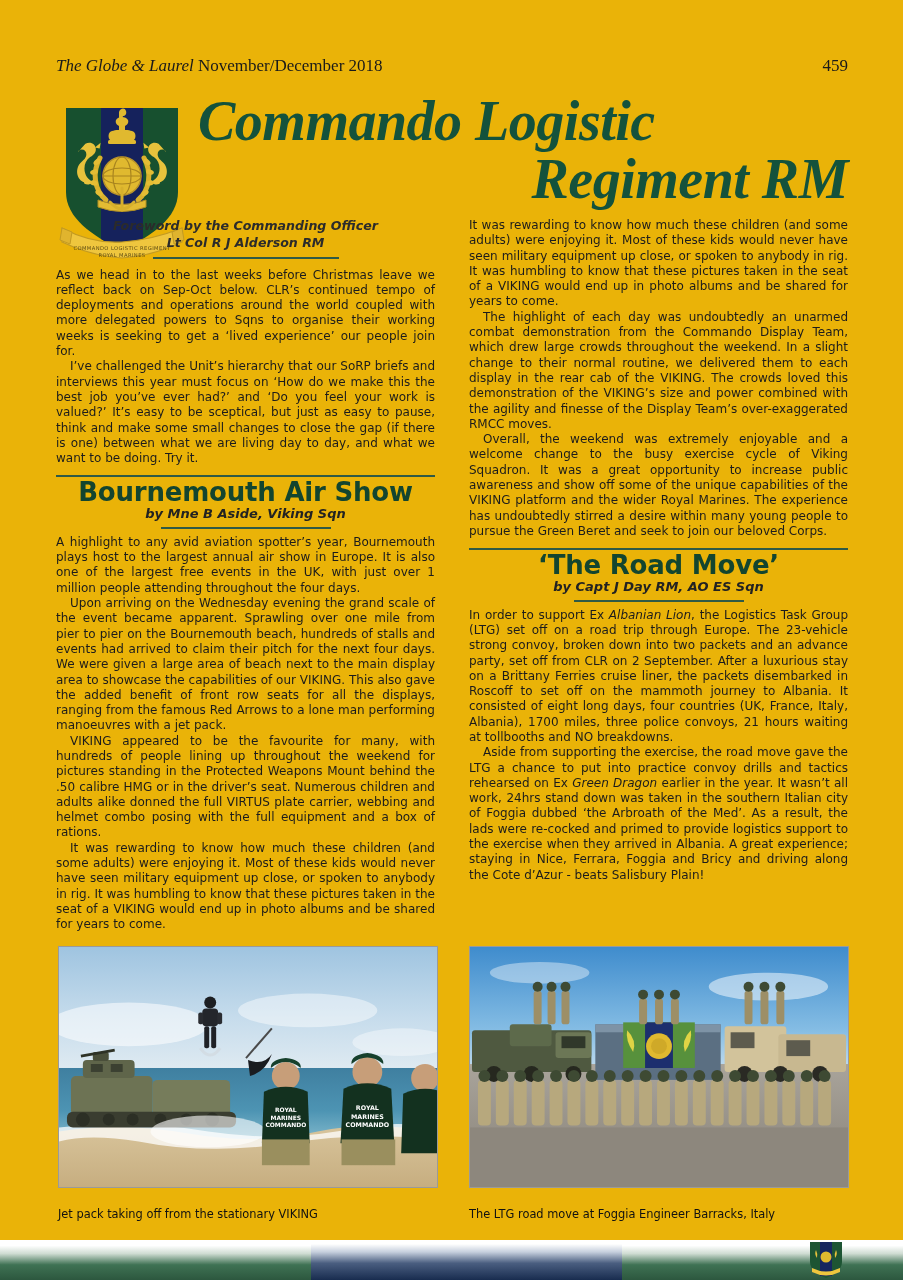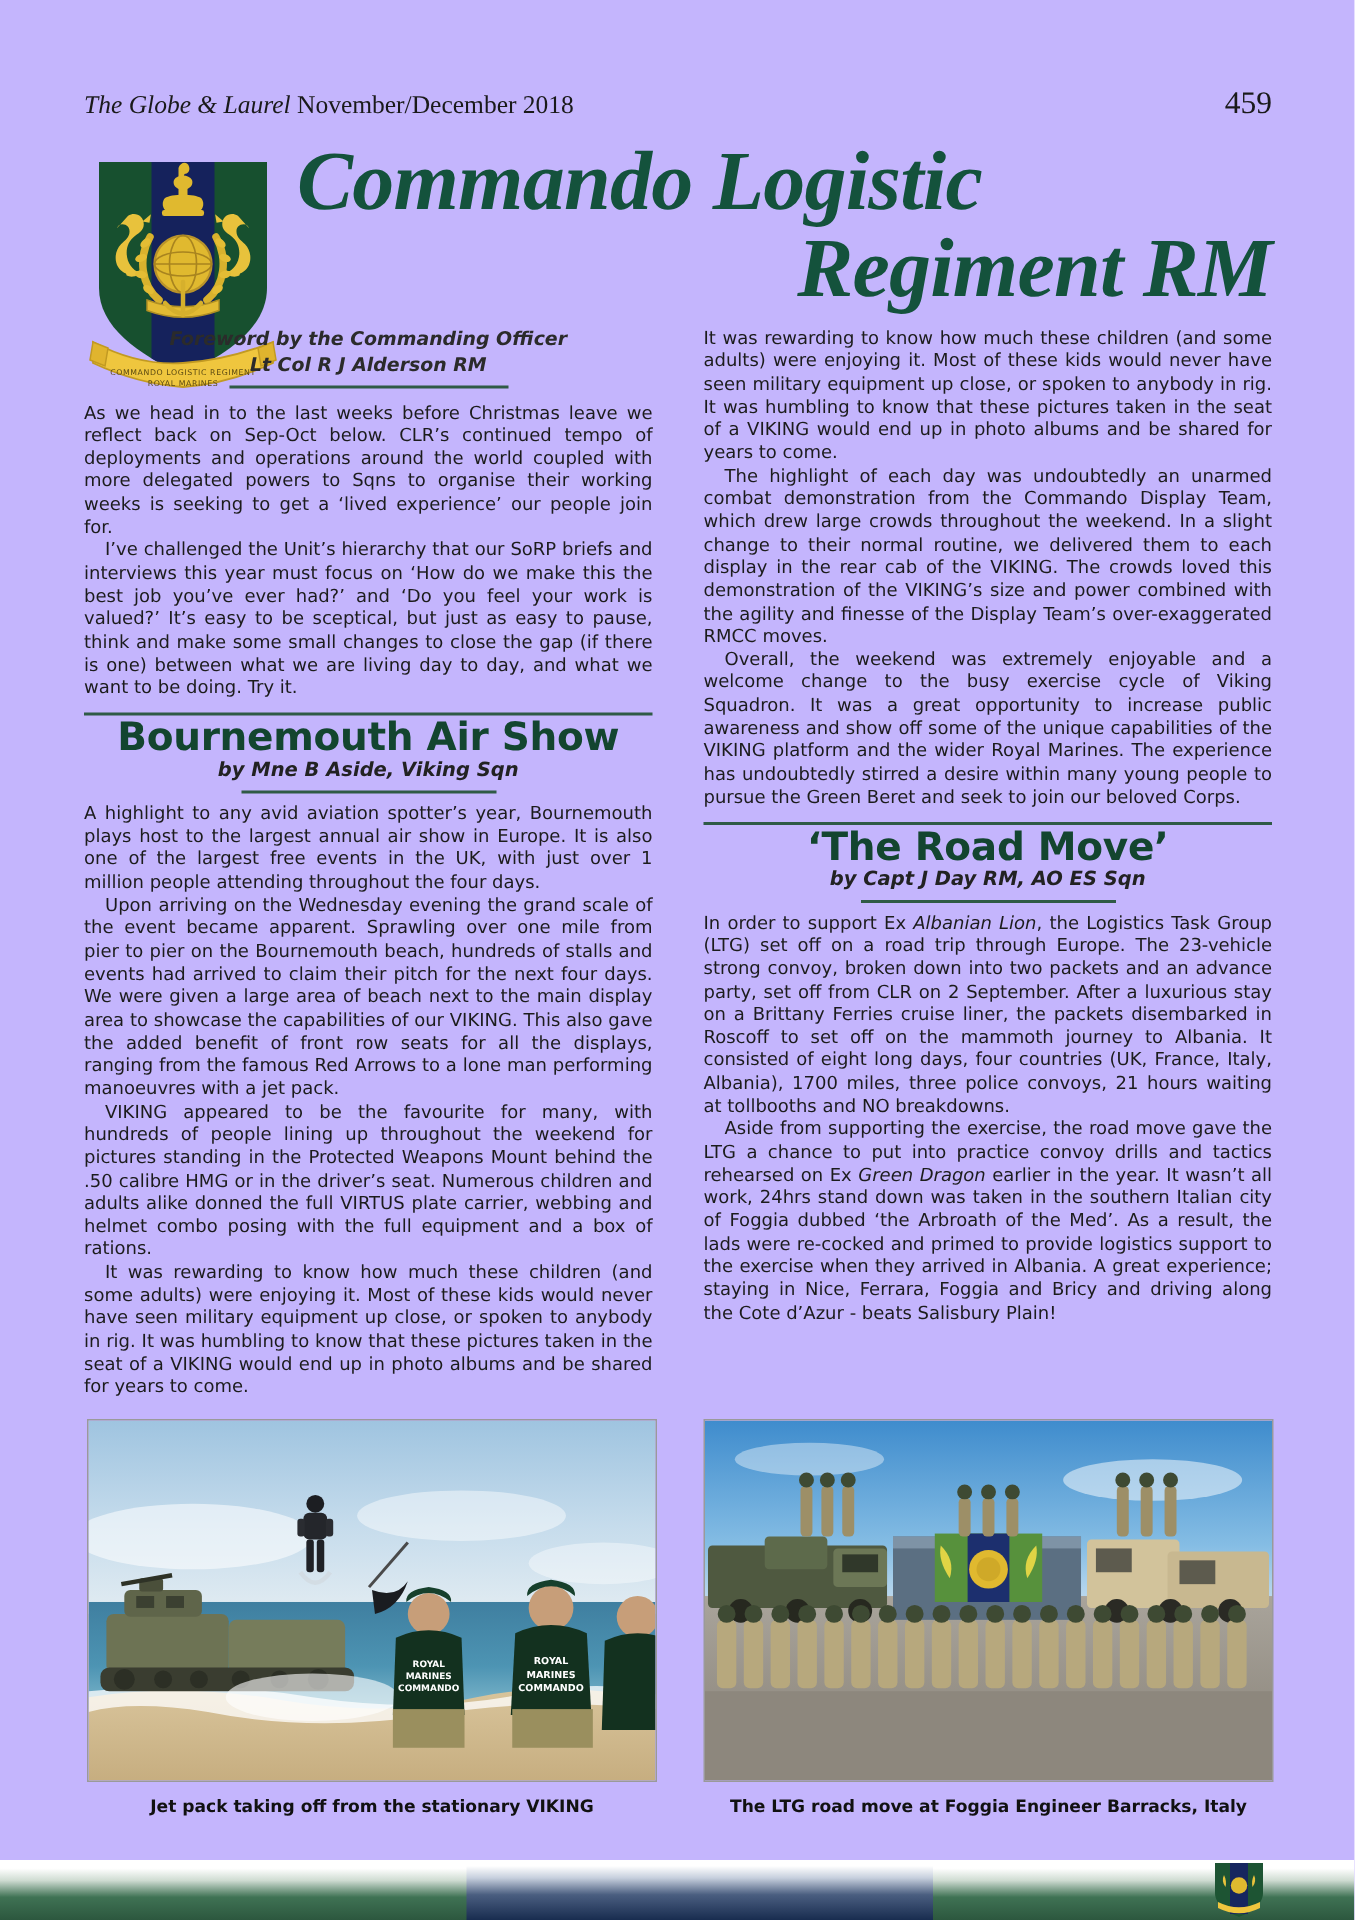--- a/index.html
+++ b/index.html
@@ -4,21 +4,21 @@
 <style>
   html, body {
     margin: 0;
     padding: 0;
     background: #ffffff;
   }
   .page {
     position: relative;
     width: 903px;
     height: 1280px;
-    background: #c4b5fd;
+    background: #eab308;
     font-family: "DejaVu Sans", sans-serif;
     overflow: hidden;
   }
 
   
   .running-head {
     position: absolute;
     left: 56px;
     top: 56px;
     width: 792px;
@@ -31,21 +31,21 @@
     font-family: "Liberation Serif", serif;
     font-size: 17px;
     color: #1a1a1a;
     white-space: nowrap;
   }
   .rh-left .journal {
     font-style: italic;
   }
   .rh-page {
     font-family: "Liberation Serif", serif;
-    font-size: 21px;
+    font-size: 17px;
     color: #1a1a1a;
   }
 
   
   .masthead {
     position: absolute;
     left: 56px;
     top: 98px;
     width: 792px;
     height: 120px;
@@ -166,24 +166,24 @@
   .photo {
     width: 380px;
     height: 242px;
     border: 1px solid #9a9a9a;
     box-sizing: border-box;
     overflow: hidden;
     position: relative;
     display: block;
   }
   .caption {
-    margin-top: 9px;
-    text-align: center;
+    margin-top: 19px;
+    text-align: left;
     font-family: "DejaVu Sans", sans-serif;
-    font-weight: bold;
+    font-weight: normal;
     font-size: 11.4px;
     color: #111111;
     line-height: 14px;
   }
 
   
   .footer-bar {
     position: absolute;
     left: 0;
     top: 1240px;

